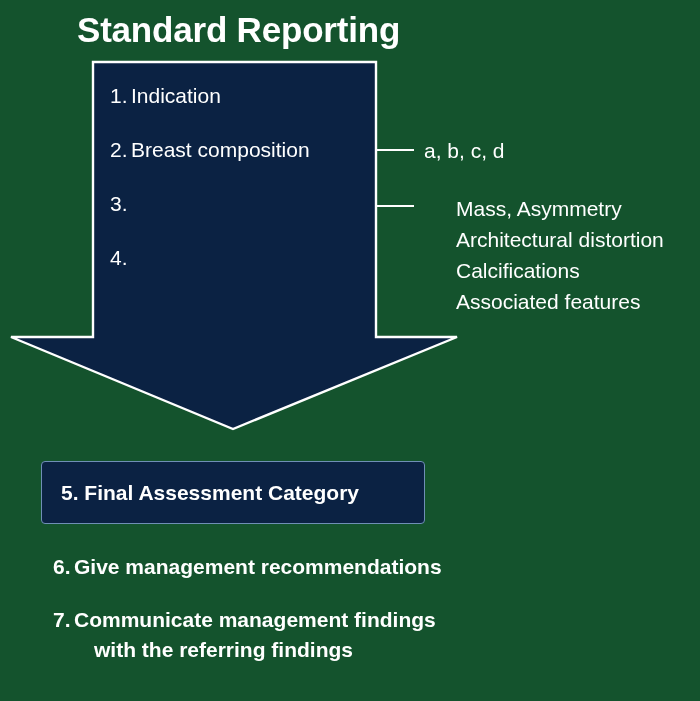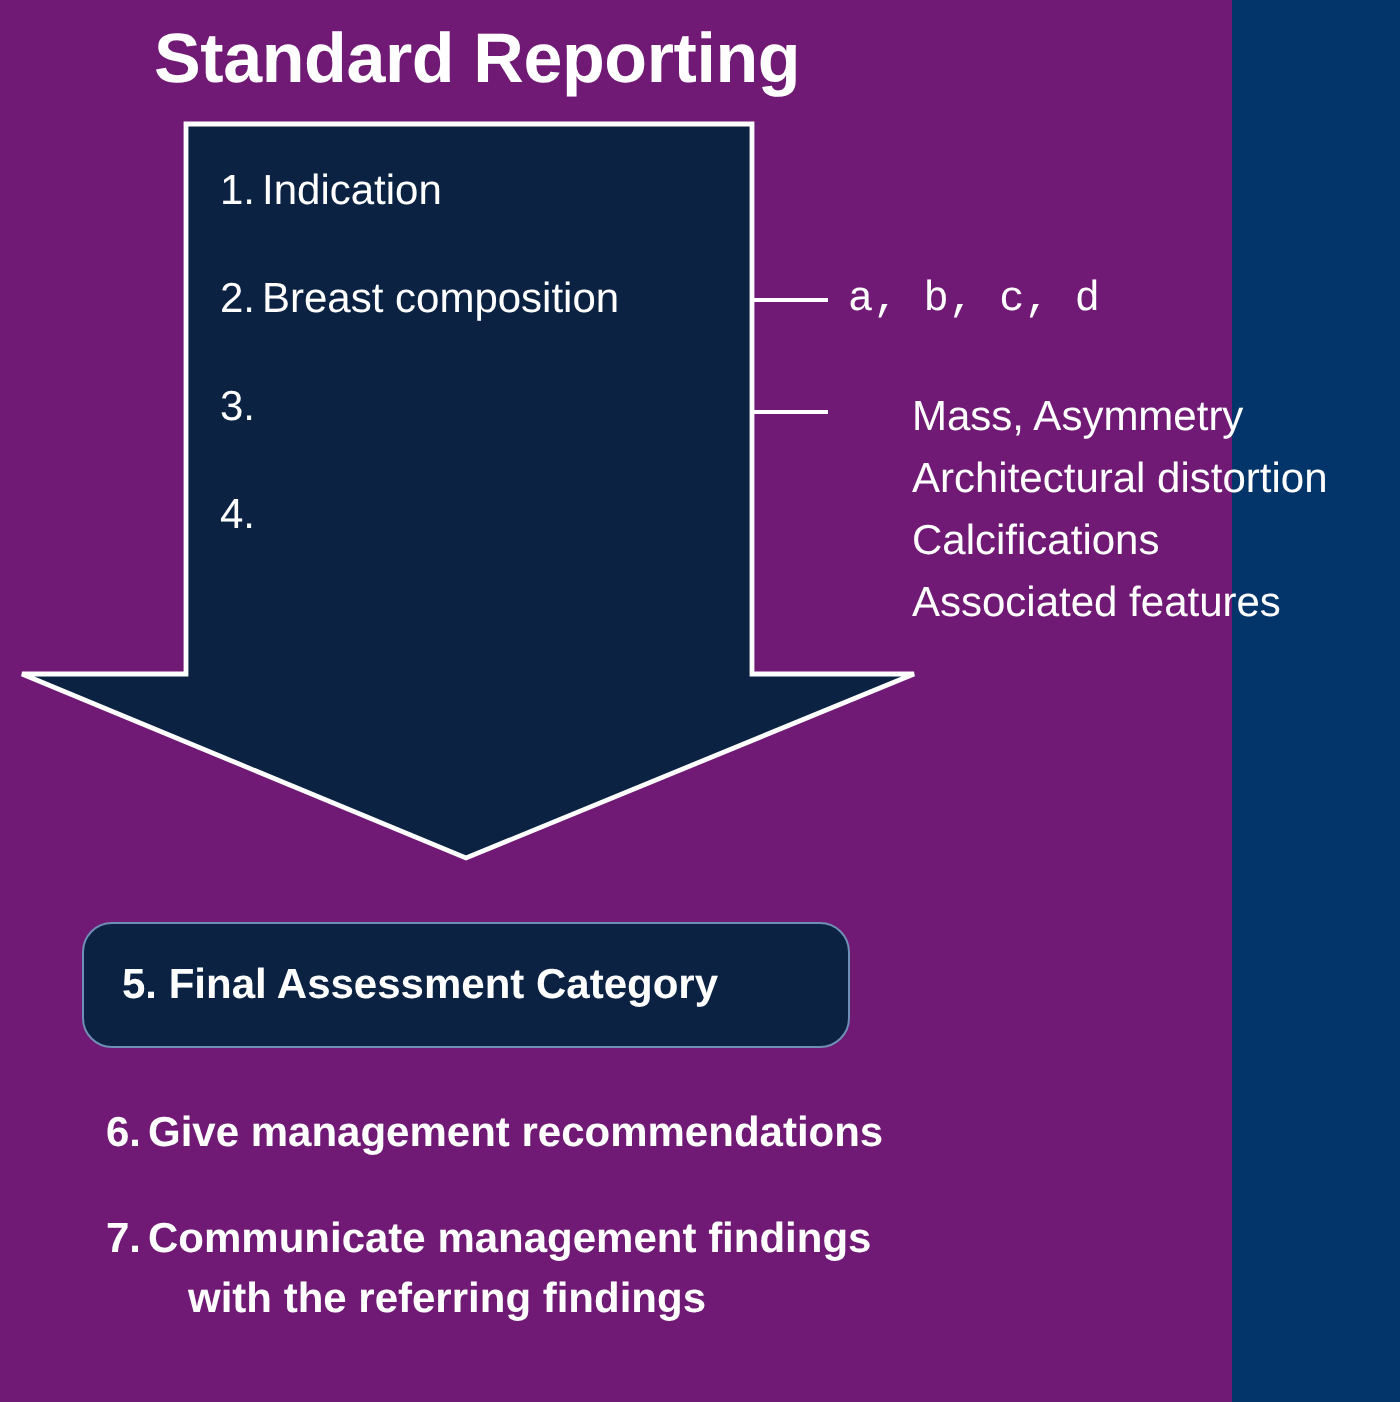--- a/index.html
+++ b/index.html
@@ -13,23 +13,23 @@
     font-family: "Liberation Sans", sans-serif;
     color: #ffffff;
     overflow: hidden;
     position: relative;
   }
 
   #slide {
     position: absolute;
     left: 0;
     top: 0;
-    width: 616px;
+    width: 700px;
     height: 701px;
-    background: #701a75;
+    background: #14532d;
   }
 
   
   #title {
     position: absolute;
     left: 77px;
     top: 9px;
     font-size: 35px;
     line-height: 42px;
     font-weight: 600;
@@ -100,21 +100,20 @@
   #connector-3 { left: 377px; top: 205px; width: 37px; }
 
   
   #anno-2 {
     position: absolute;
     left: 424px;
     top: 137px;
     font-size: 21px;
     line-height: 27px;
     white-space: nowrap;
-    font-family: Liberation Mono, monospace;
   }
   #anno-3 {
     position: absolute;
     left: 424px;
     top: 193px;
     font-size: 21px;
     line-height: 31px;
     white-space: nowrap;
   }
   #anno-3 div { white-space: nowrap; margin-left: 32px; }
@@ -122,21 +121,21 @@
   
   #final-box {
     position: absolute;
     left: 41px;
     top: 461px;
     width: 384px;
     height: 63px;
     box-sizing: border-box;
     background: #0b2243;
     border: 1px solid #6f8fb5;
-    border-radius: 15px;
+    border-radius: 4px;
     display: flex;
     align-items: center;
   }
   #final-box-label {
     padding-left: 19px;
     font-size: 21px;
     font-weight: 600;
     color: #ffffff;
     white-space: nowrap;
   }

